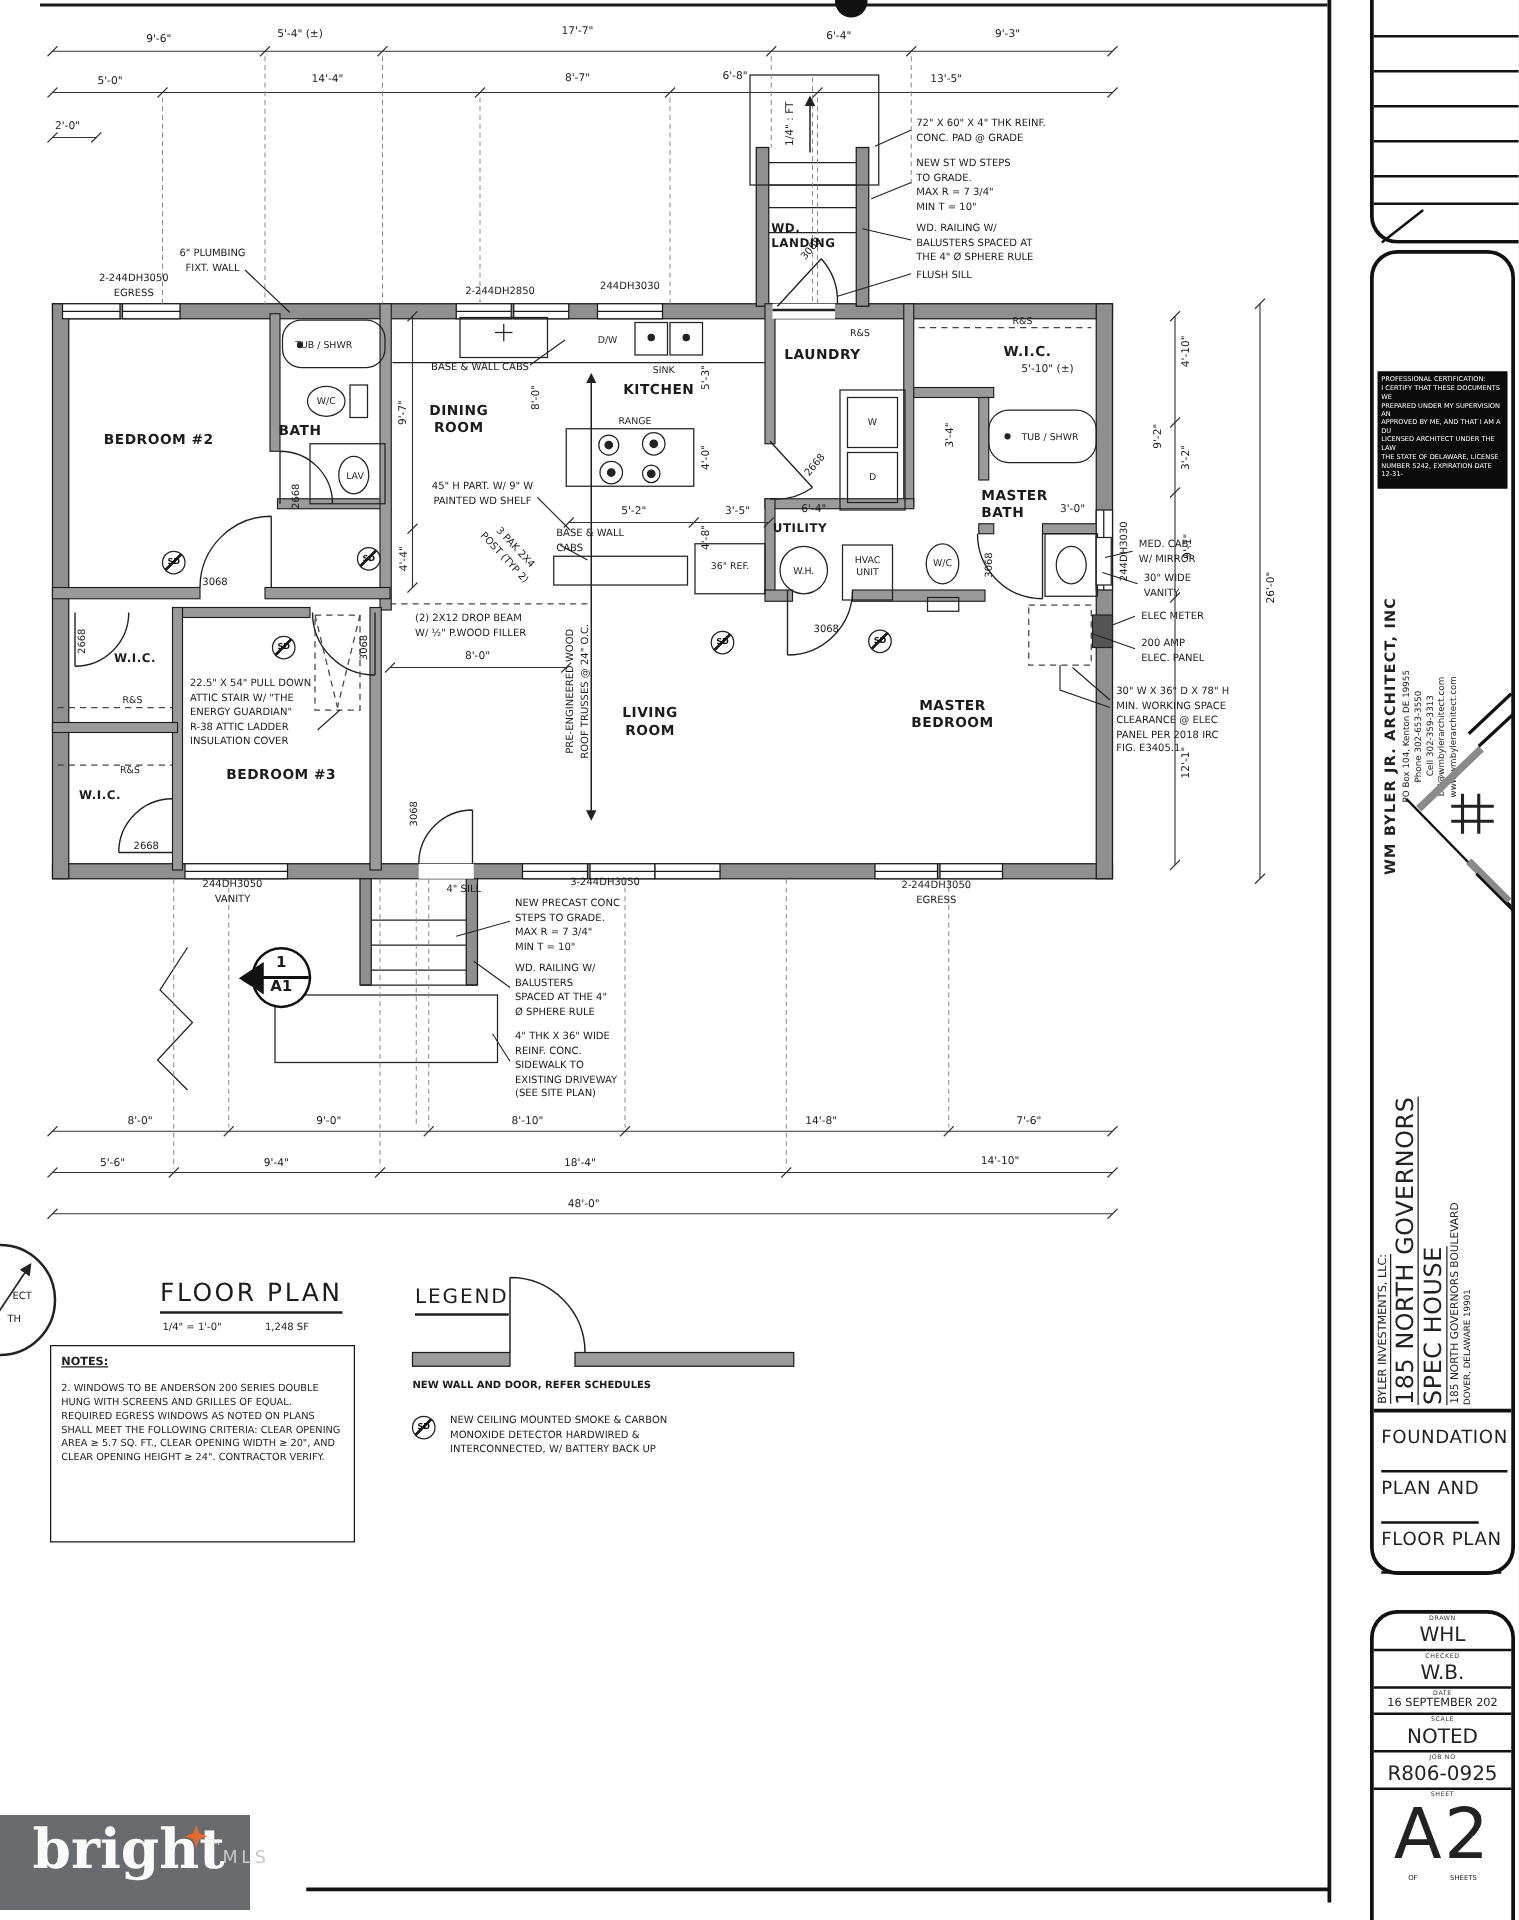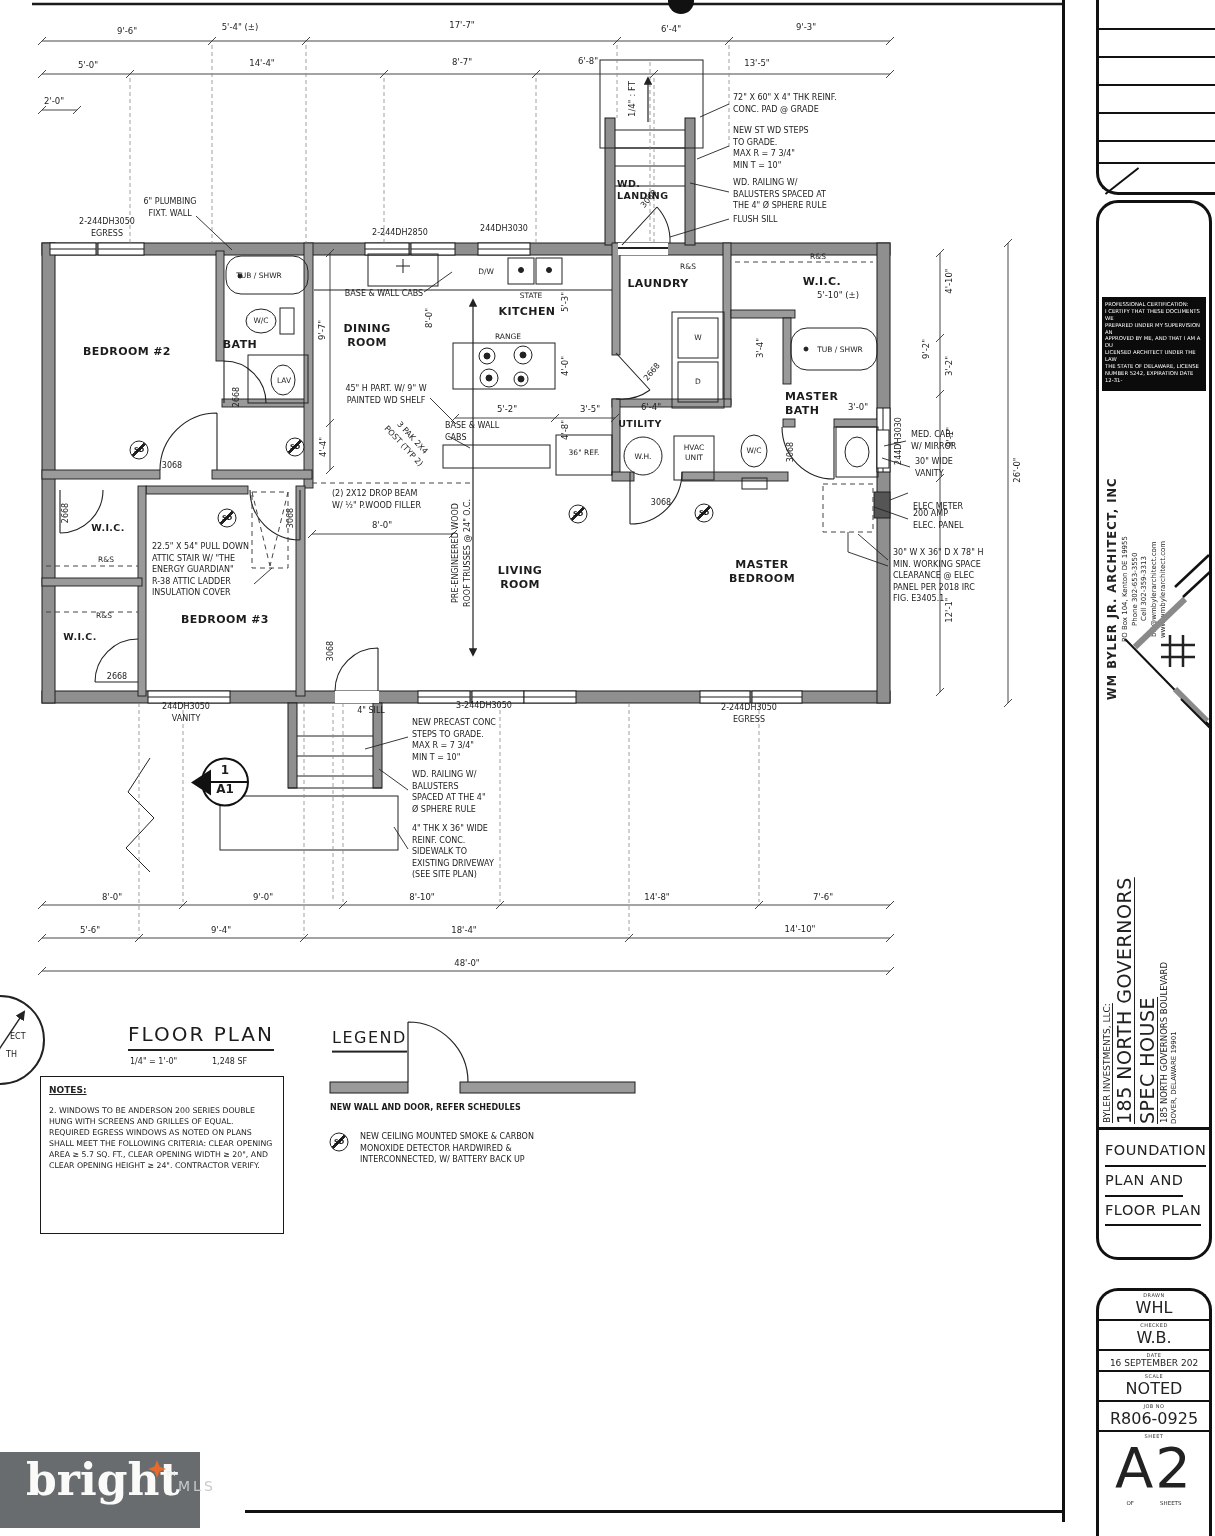--- a/index.html
+++ b/index.html
@@ -50,21 +50,21 @@
   .firmblock .f1{font-size:11.5px;font-weight:600;letter-spacing:1px;margin:2px;}
   .firmblock div{font-size:7px;margin:1.5px;}
   .projblock{left:2px;top:570px;height:352px;width:108px;text-align:left;}
   .projblock .c1{font-size:9px;text-decoration:underline;margin:2px 1px;}
   .projblock .p1{font-size:19px;letter-spacing:.5px;text-decoration:underline;margin:1px;}
   .projblock .p2{font-size:19px;letter-spacing:.5px;text-decoration:underline;margin:1px;}
   .projblock .a1{font-size:8.5px;margin:2px 1px;}
   .projblock .a2{font-size:7px;margin:1px;}
   .tbdivider{position:absolute;left:0;top:924px;width:110px;height:3px;background:#111;}
   .sheettitle{position:absolute;left:6px;top:934px;font-size:14.5px;letter-spacing:.5px;line-height:1.85;}
-  .sheettitle span{display:inline-block;border-bottom:2px solid #111;padding-bottom:1px;}
+  .sheettitle span{display:inline-block;border-bottom:2px solid #111;padding-bottom:12px;}
   .tbbottom{position:absolute;left:1096px;top:1288px;width:116px;height:250px;border:3px solid #111;
       border-bottom:none;border-radius:22px 22px 0 0;z-index:2;background:#fff;box-sizing:border-box;
       display:flex;flex-direction:column;}
   .tbrow{border-bottom:2px solid #111;text-align:center;padding:1px 0 2px 0;}
   .tblab{font-size:5px;color:#333;letter-spacing:.5px;}
   .tbval{font-size:16px;font-weight:500;white-space:nowrap;}
   .tbval.small{font-size:9px;}
   .sheetbig{font-size:56px;line-height:1.05;font-weight:400;letter-spacing:2px;}
   .ofrow{font-size:5.5px;display:flex;justify-content:center;gap:26px;margin-top:2px;}
   
@@ -294,21 +294,21 @@
       <div class="lbl room" style="left: 520px; top: 578px;">LIVING
 ROOM</div>
       <div class="lbl room" style="left: 762px; top: 572px;">MASTER
 BEDROOM</div>
       <div class="lbl room sm la" style="left: 617px; top: 190px;">WD.
 LANDING</div>
       <div class="lbl fix" style="left: 259px; top: 276px;">TUB / SHWR</div>
       <div class="lbl fix" style="left: 261px; top: 321px;">W/C</div>
       <div class="lbl fix" style="left: 284px; top: 381px;">LAV</div>
       <div class="lbl fix" style="left: 486px; top: 272px;">D/W</div>
-      <div class="lbl fix" style="left: 531px; top: 296px;">STATE</div>
+      <div class="lbl fix" style="left: 531px; top: 296px;">SINK</div>
       <div class="lbl fix" style="left: 508px; top: 337px;">RANGE</div>
       <div class="lbl fix" style="left: 584px; top: 453px;">36" REF.</div>
       <div class="lbl fix" style="left: 698px; top: 338px;">W</div>
       <div class="lbl fix" style="left: 698px; top: 382px;">D</div>
       <div class="lbl fix" style="left: 643px; top: 457px;">W.H.</div>
       <div class="lbl fix" style="left: 694px; top: 453px;">HVAC
 UNIT</div>
       <div class="lbl fix" style="left: 840px; top: 350px;">TUB / SHWR</div>
       <div class="lbl fix" style="left: 754px; top: 451px;">W/C</div>
       <div class="lbl fix" style="left: 688px; top: 267px;">R&amp;S</div>
@@ -386,21 +386,21 @@
       <div class="lbl note la" style="left: 332px; top: 500px;">(2) 2X12 DROP BEAM
 W/ ½" P.WOOD FILLER</div>
       <div class="lbl note rot" style="left: 462px; top: 553px;">PRE-ENGINEERED WOOD
 ROOF TRUSSES @ 24" O.C.</div>
       <div class="lbl note la" style="left: 445px; top: 432px;">BASE &amp; WALL
 CABS</div>
       <div class="lbl note la" style="left: 911px; top: 441px;">MED. CAB.
 W/ MIRROR</div>
       <div class="lbl note la" style="left: 915px; top: 468px;">30" WIDE
 VANITY</div>
-      <div class="lbl note la" style="left: 913px; top: 493px; margin-top: 14px;">ELEC METER</div>
+      <div class="lbl note la" style="left: 913px; top: 493px;">ELEC METER</div>
       <div class="lbl note la" style="left: 913px; top: 520px;">200 AMP
 ELEC. PANEL</div>
       <div class="lbl note la" style="left: 893px; top: 576px;">30" W X 36" D X 78" H
 MIN. WORKING SPACE
 CLEARANCE @ ELEC
 PANEL PER 2018 IRC
 FIG. E3405.1</div>
       <div class="lbl note la" style="left: 733px; top: 104px;">72" X 60" X 4" THK REINF.
 CONC. PAD @ GRADE</div>
       <div class="lbl note la" style="left: 733px; top: 148px;">NEW ST WD STEPS

